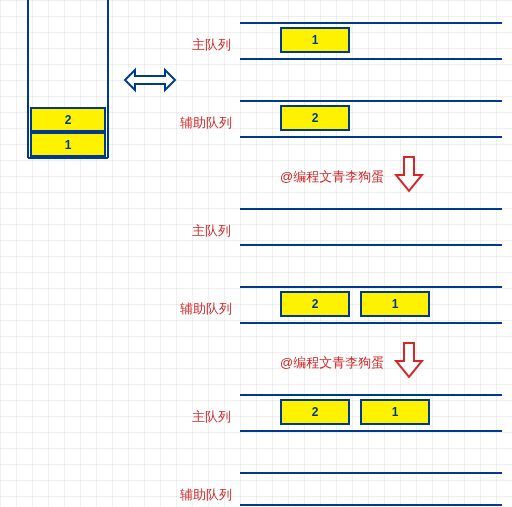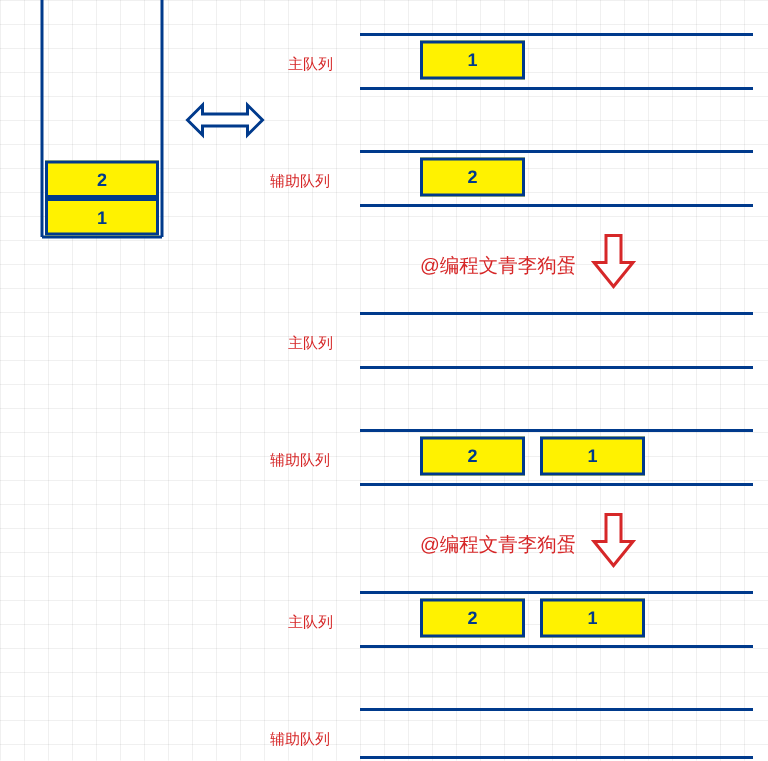--- a/index.html
+++ b/index.html
@@ -15,21 +15,21 @@
     font-family: "Microsoft YaHei", sans-serif;
     font-size: 12px;
     position: relative;
   }
   .blue-line { position:absolute; background:#003a8c; height:2px; }
   .ybox {
     position:absolute; background:#fff200; border:2px solid #003a8c;
     display:flex; align-items:center; justify-content:center;
     font-weight:bold; color:#003a8c;
   }
-  .lbl { position:absolute; color:#d62728; font-size:10px; font-weight:500; white-space:nowrap; }
+  .lbl { position:absolute; color:#d62728; font-size:13px; font-weight:500; white-space:nowrap; }
   .wm  { position:absolute; color:#d62728; font-size:13px; white-space:nowrap; }
   svg.ov { position:absolute; top:0; left:0; overflow:visible; }
 </style>
 </head>
 <body>
 
 <svg class="ov" width="120" height="170" style="left:18px; top:0;">
   <line x1="10" y1="0" x2="10" y2="158" stroke="#003a8c" stroke-width="2"></line>
   <line x1="90" y1="0" x2="90" y2="158" stroke="#003a8c" stroke-width="2"></line>
   <line x1="10" y1="158" x2="90" y2="158" stroke="#003a8c" stroke-width="2"></line>

